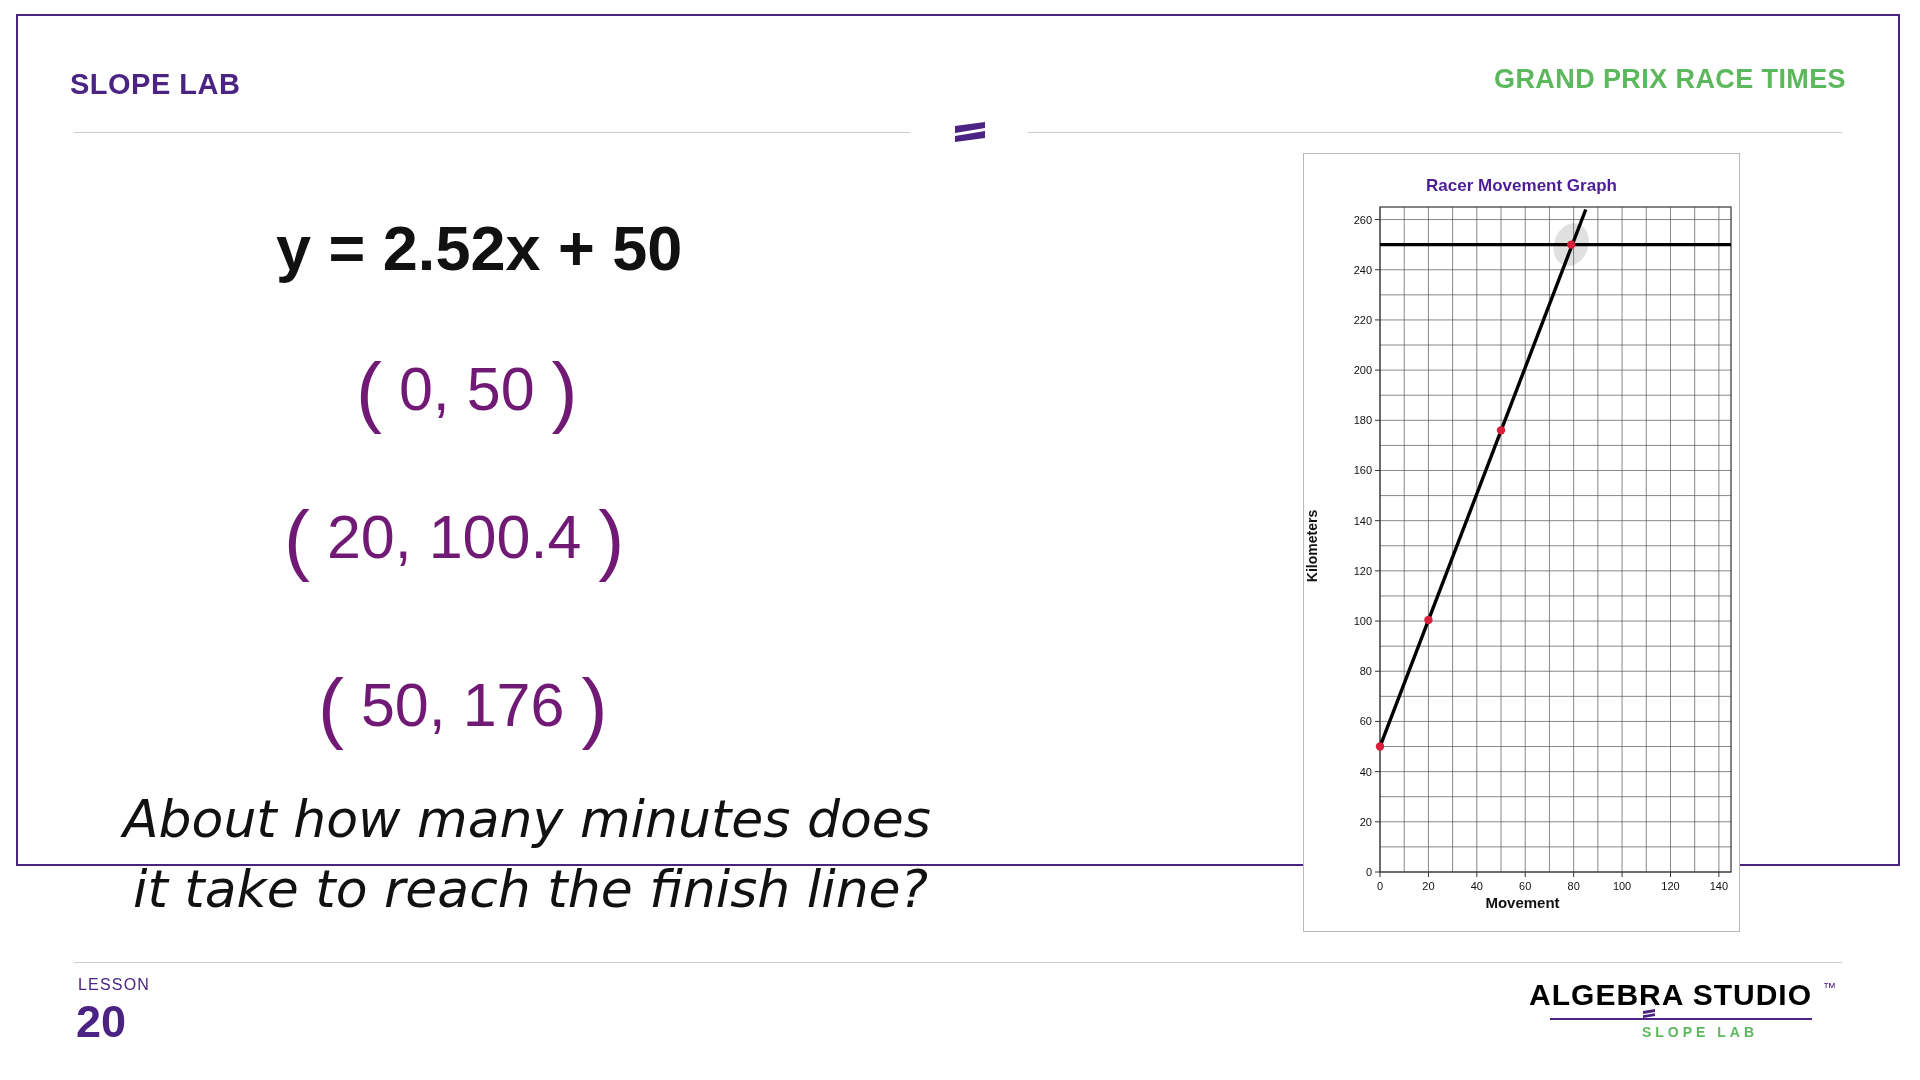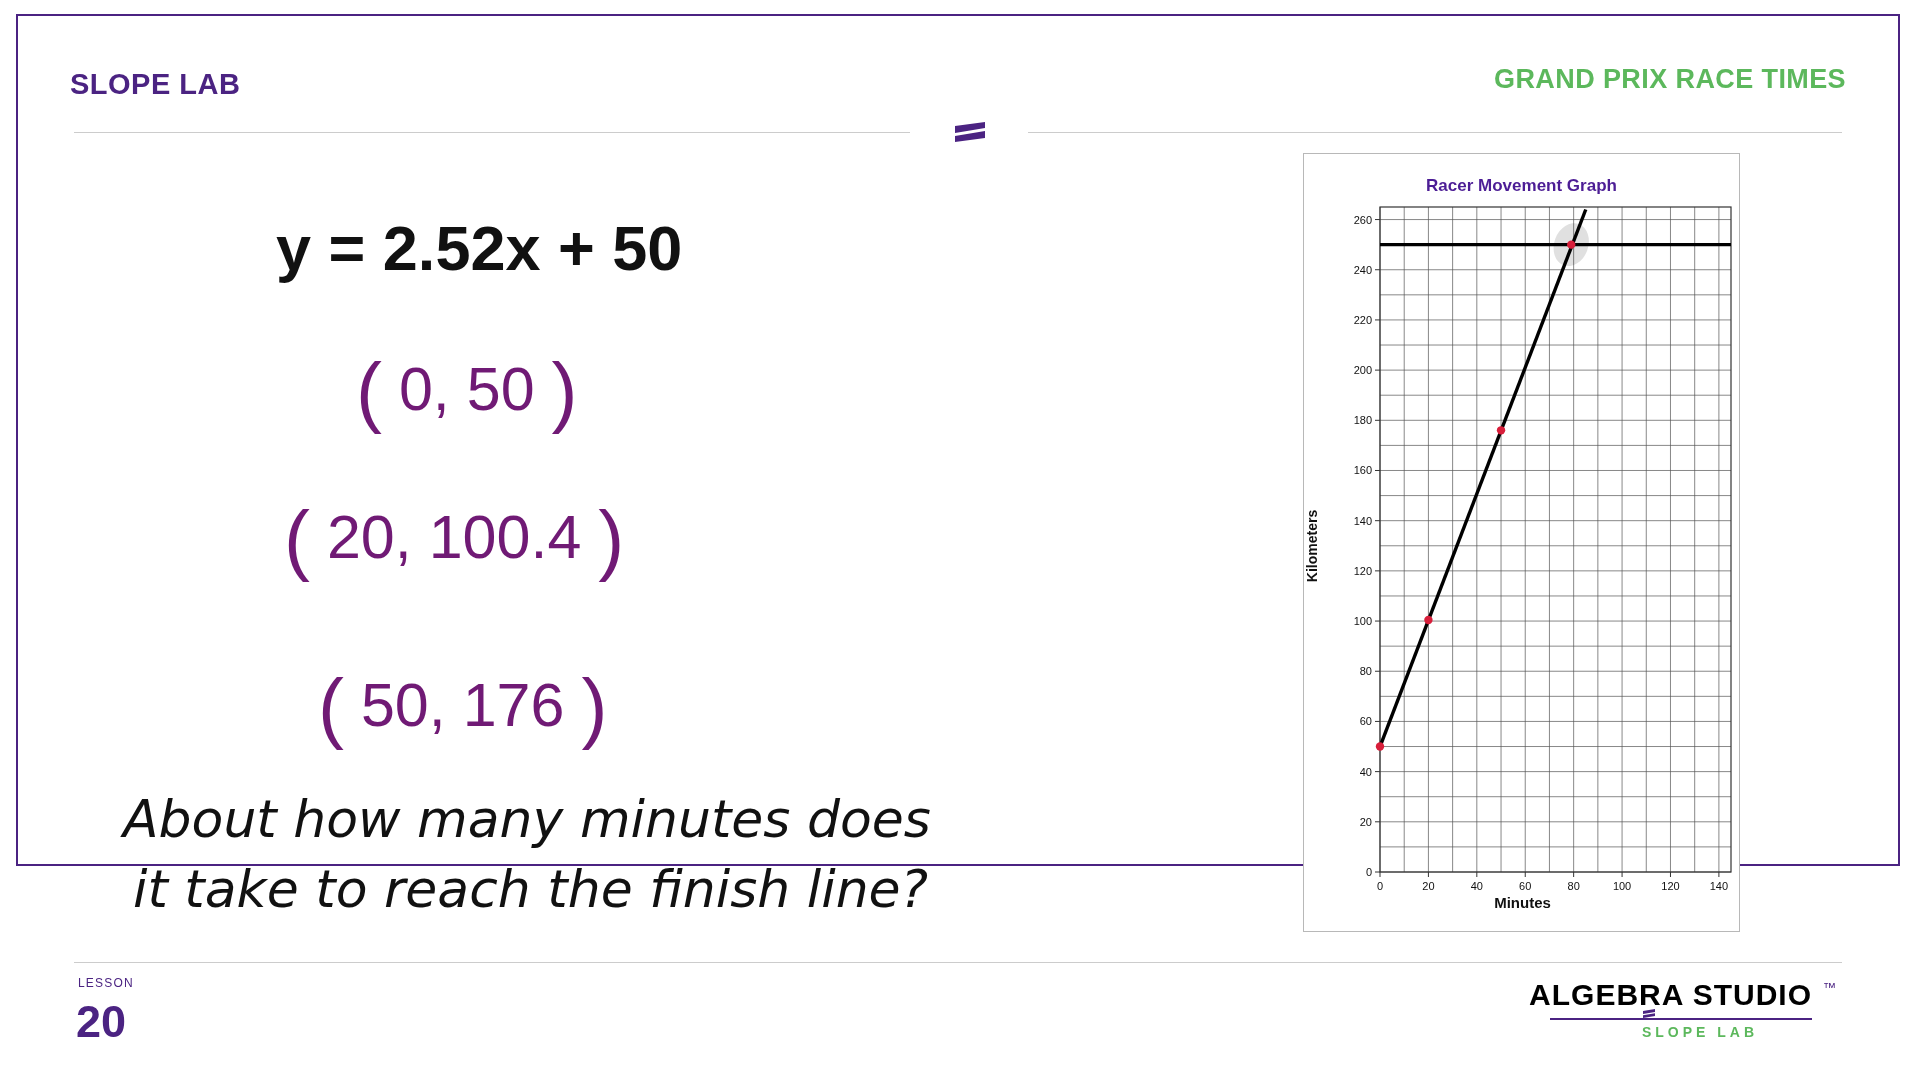--- a/index.html
+++ b/index.html
@@ -172,21 +172,21 @@
     left: 56px;
     right: 56px;
     top: 946px;
     height: 1px;
     background: #cccccc;
   }
   .lesson-word {
     position: absolute;
     left: 60px;
     top: 960px;
-    font-size: 12px;
+    font-size: 16px;
     letter-spacing: 1.2px;
     color: #4b2382;
   }
   .lesson-num {
     position: absolute;
     left: 58px;
     top: 980px;
     font-size: 45px;
     font-weight: bold;
     color: #4b2382;
@@ -279,21 +279,21 @@
 
   <div class="question">
     <span>About how many minutes does</span>
     <span class="line2">it take to reach the finish line?</span>
   </div>
 
   <div class="chart-panel">
     <div class="chart-title">Racer Movement Graph</div>
     <div class="plot-wrap">
       <div class="y-axis-label">Kilometers</div>
-      <div class="x-axis-label">Minutes</div>
+      <div class="x-axis-label">Movement</div>
       <svg class="plot" width="437" height="779" viewBox="0 0 437 779">
         <g id="grid-lines">
             <line x1="76" y1="53" x2="76" y2="718" stroke="#555555" stroke-width="0.7"></line>
             <line x1="100.20689655172414" y1="53" x2="100.20689655172414" y2="718" stroke="#555555" stroke-width="0.7"></line>
             <line x1="124.41379310344828" y1="53" x2="124.41379310344828" y2="718" stroke="#555555" stroke-width="0.7"></line>
             <line x1="148.6206896551724" y1="53" x2="148.6206896551724" y2="718" stroke="#555555" stroke-width="0.7"></line>
             <line x1="172.82758620689657" y1="53" x2="172.82758620689657" y2="718" stroke="#555555" stroke-width="0.7"></line>
             <line x1="197.0344827586207" y1="53" x2="197.0344827586207" y2="718" stroke="#555555" stroke-width="0.7"></line>
             <line x1="221.24137931034483" y1="53" x2="221.24137931034483" y2="718" stroke="#555555" stroke-width="0.7"></line>
             <line x1="245.44827586206898" y1="53" x2="245.44827586206898" y2="718" stroke="#555555" stroke-width="0.7"></line>

